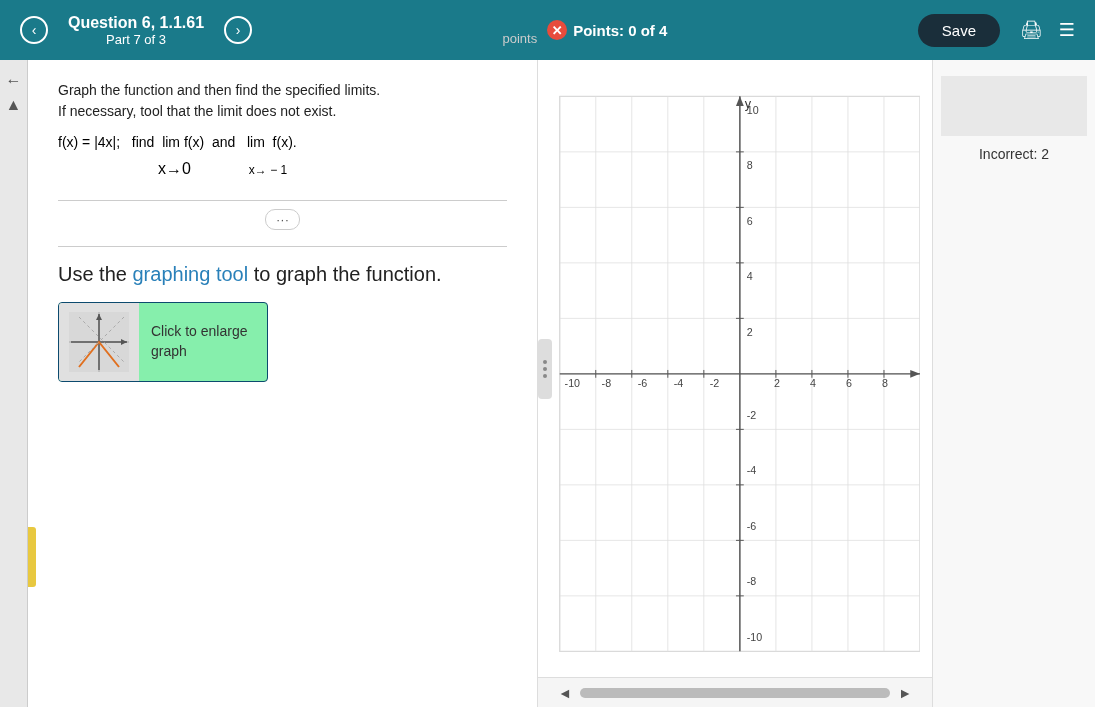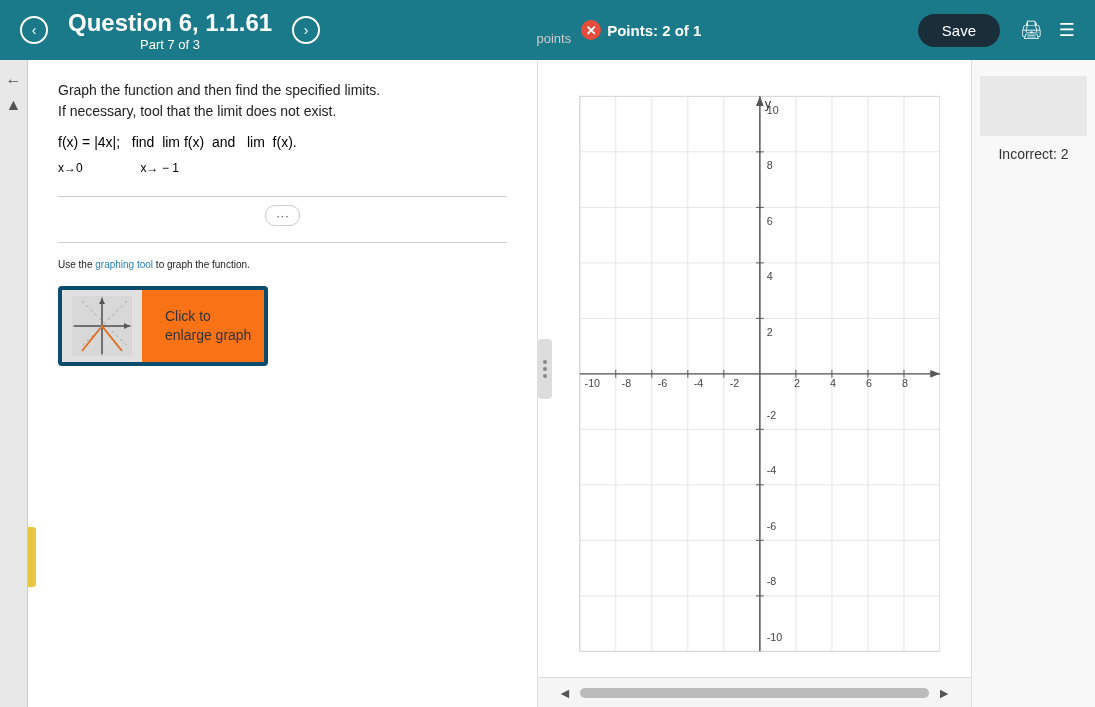--- a/index.html
+++ b/index.html
@@ -27,21 +27,21 @@
       display: flex;
       align-items: center;
       justify-content: center;
     }
     .header-title {
       text-align: center;
       flex: 0 0 auto;
     }
     .header-title .main-title {
       font-weight: bold;
-      font-size: 24px;
+      font-size: 16px;
     }
     .header-title .sub-title {
       font-size: 13px;
     }
     .header-points {
       display: flex;
       align-items: center;
       gap: 10px;
       flex: 1;
       justify-content: center;
@@ -155,34 +155,34 @@
     .ellipsis-inner {
       border: 1px solid #ccc;
       border-radius: 10px;
       padding: 2px 10px;
       font-size: 13px;
       background: white;
       color: #555;
       cursor: pointer;
     }
     .graphing-instruction {
-      font-size: 10px;
+      font-size: 20px;
       color: #222;
       margin-bottom: 16px;
     }
     .graphing-instruction .blue { color: #2980b9; }
     .graph-tool-box {
       display: flex;
       align-items: center;
-      gap: 11px;
-      border: 4px solid #0c4a6e;
+      gap: 0;
+      border: 1px solid #0c4a6e;
       border-radius: 4px;
       width: 210px;
       height: 80px;
-      background: #f97316;
+      background: #86efac;
       overflow: hidden;
       cursor: pointer;
     }
     .graph-tool-icon {
       width: 80px;
       height: 80px;
       background: #e0e0e0;
       display: flex;
       align-items: center;
       justify-content: center;
@@ -255,21 +255,21 @@
     }
     .scroll-track {
       flex: 1;
       height: 10px;
       background: #bbb;
       border-radius: 5px;
     }
 
     
     .right-sidebar {
-      width: 124px;
+      width: 163px;
       background: #f8f8f8;
       border-left: 1px solid #ddd;
       display: flex;
       flex-direction: column;
       align-items: center;
       padding: 16px 8px;
     }
     .incorrect-badge {
       font-size: 14px;
       color: #333;
@@ -300,21 +300,21 @@
   <div class="header-title">
     <div class="main-title">Question 6, 1.1.61</div>
     <div class="sub-title">Part 7 of 3</div>
   </div>
   <button class="header-nav-btn">›</button>
 
   <div class="header-points">
     <span class="points-label">points</span>
     <div class="points-value">
       <div class="error-icon">✕</div>
-      <span>Points: 2 of 1</span>
+      <span>Points: 0 of 4</span>
     </div>
   </div>
 
   <button class="save-btn">Save</button>
 
   <div class="header-icons">
     <button class="header-icon-btn">🖨</button>
     <button class="header-icon-btn">☰</button>
   </div>
 </div>
@@ -334,21 +334,21 @@
       <p class="question-text">
         <span>Graph the function and then find the specified limits.</span><br>
         <span>If necessary, tool that the limit does not exist.</span>
       </p>
 
       <div class="math-text">
         <span>f(x) = |4x|;&nbsp;&nbsp;</span>
         <span>find &nbsp;lim f(x) &nbsp;and&nbsp;&nbsp;</span>
         <span>lim &nbsp;f(x).</span>
         <br>
-        <span style="font-size:12px;">x→0</span>
+        <span style="margin-left:100px; font-size:16px;">x→0</span>
         <span style="margin-left:54px; font-size:12px;">x→ − 1</span>
       </div>
 
       <hr class="divider">
       <div class="ellipsis-btn">
         <button class="ellipsis-inner">···</button>
       </div>
       <hr class="divider">
 
       <p class="graphing-instruction">

